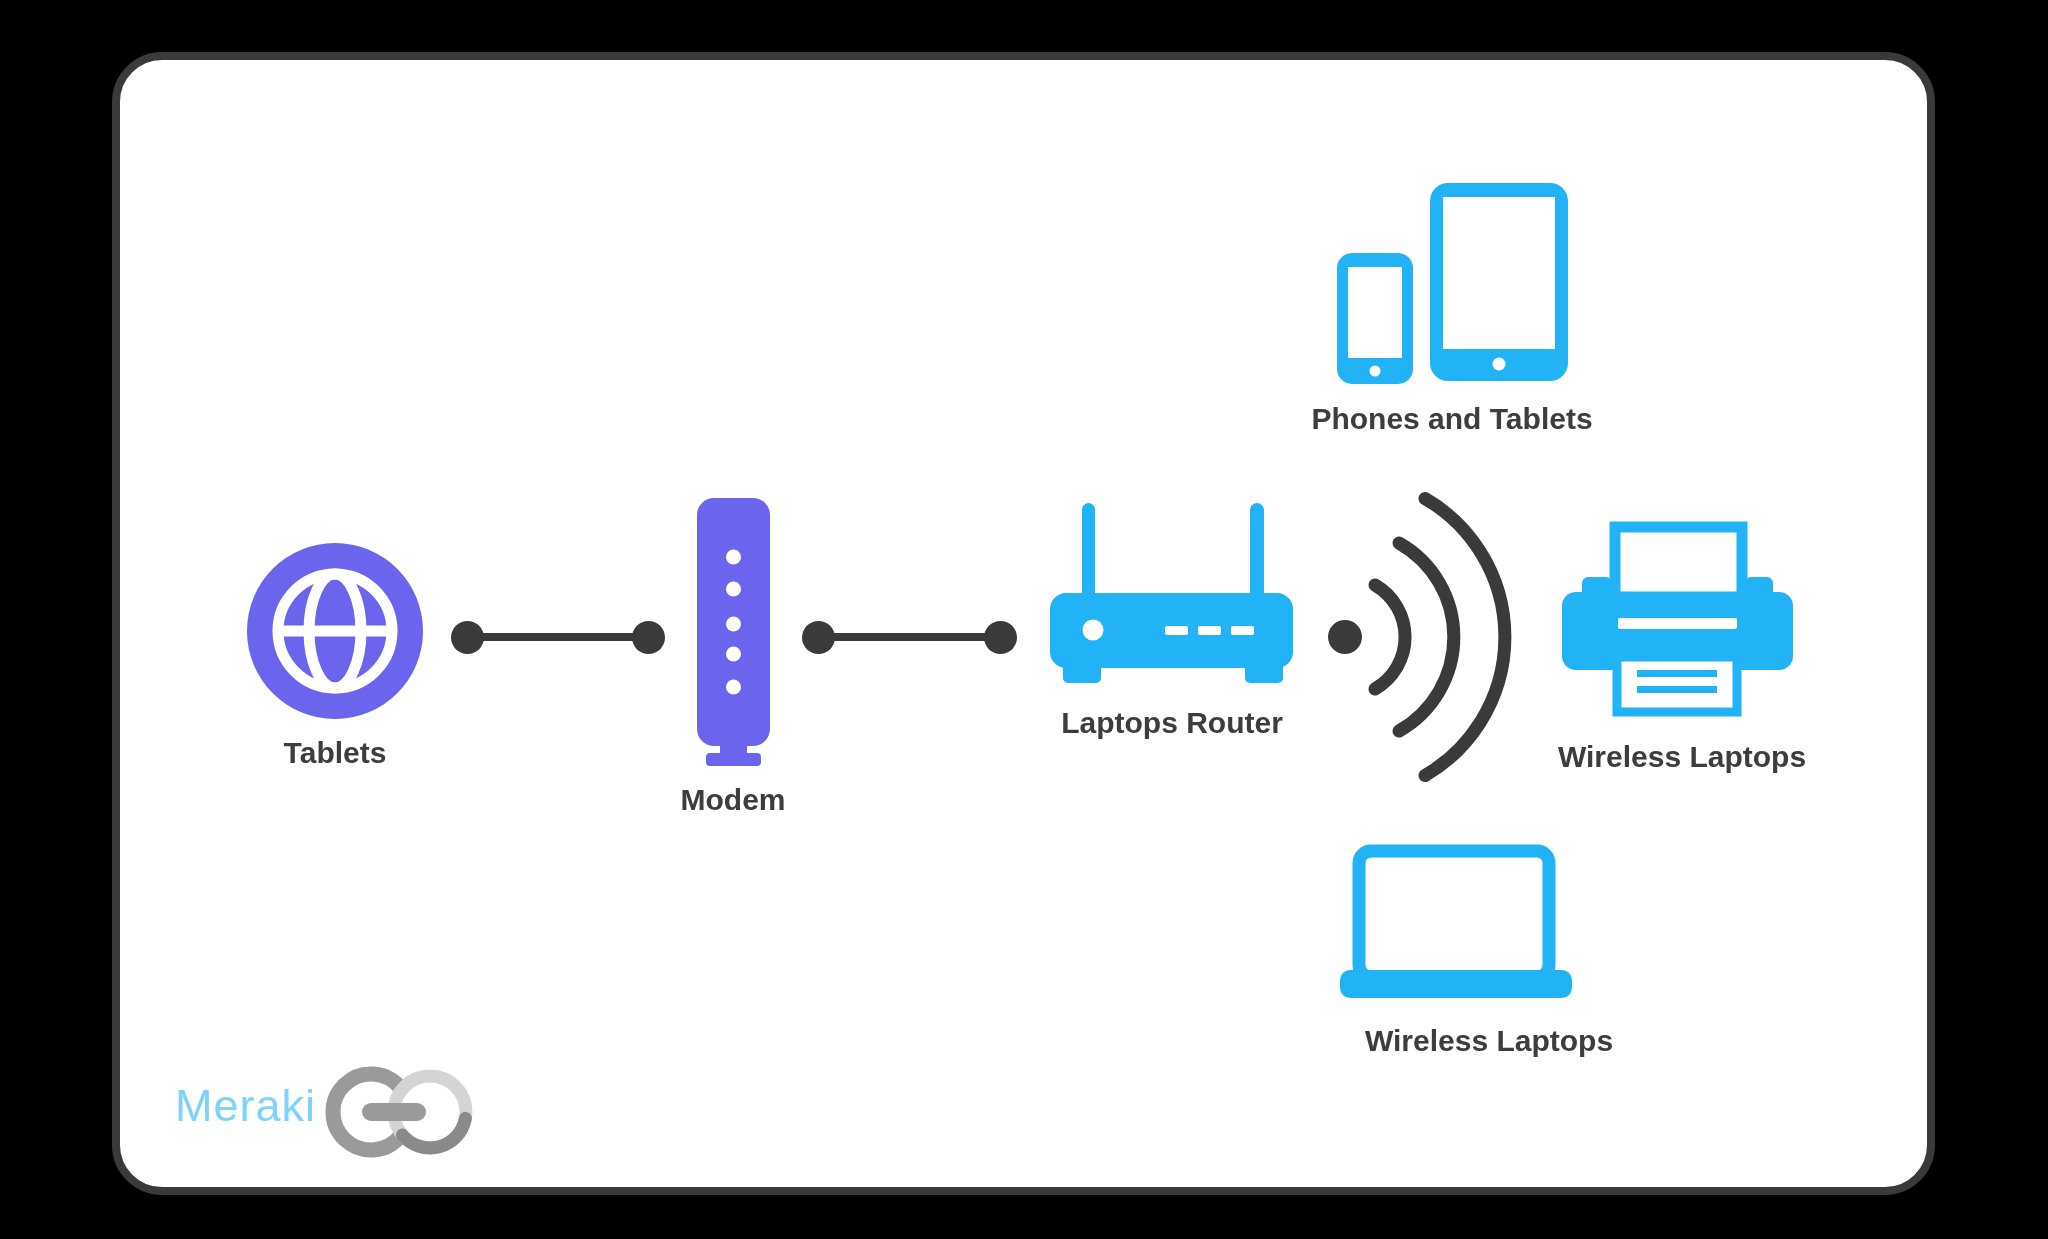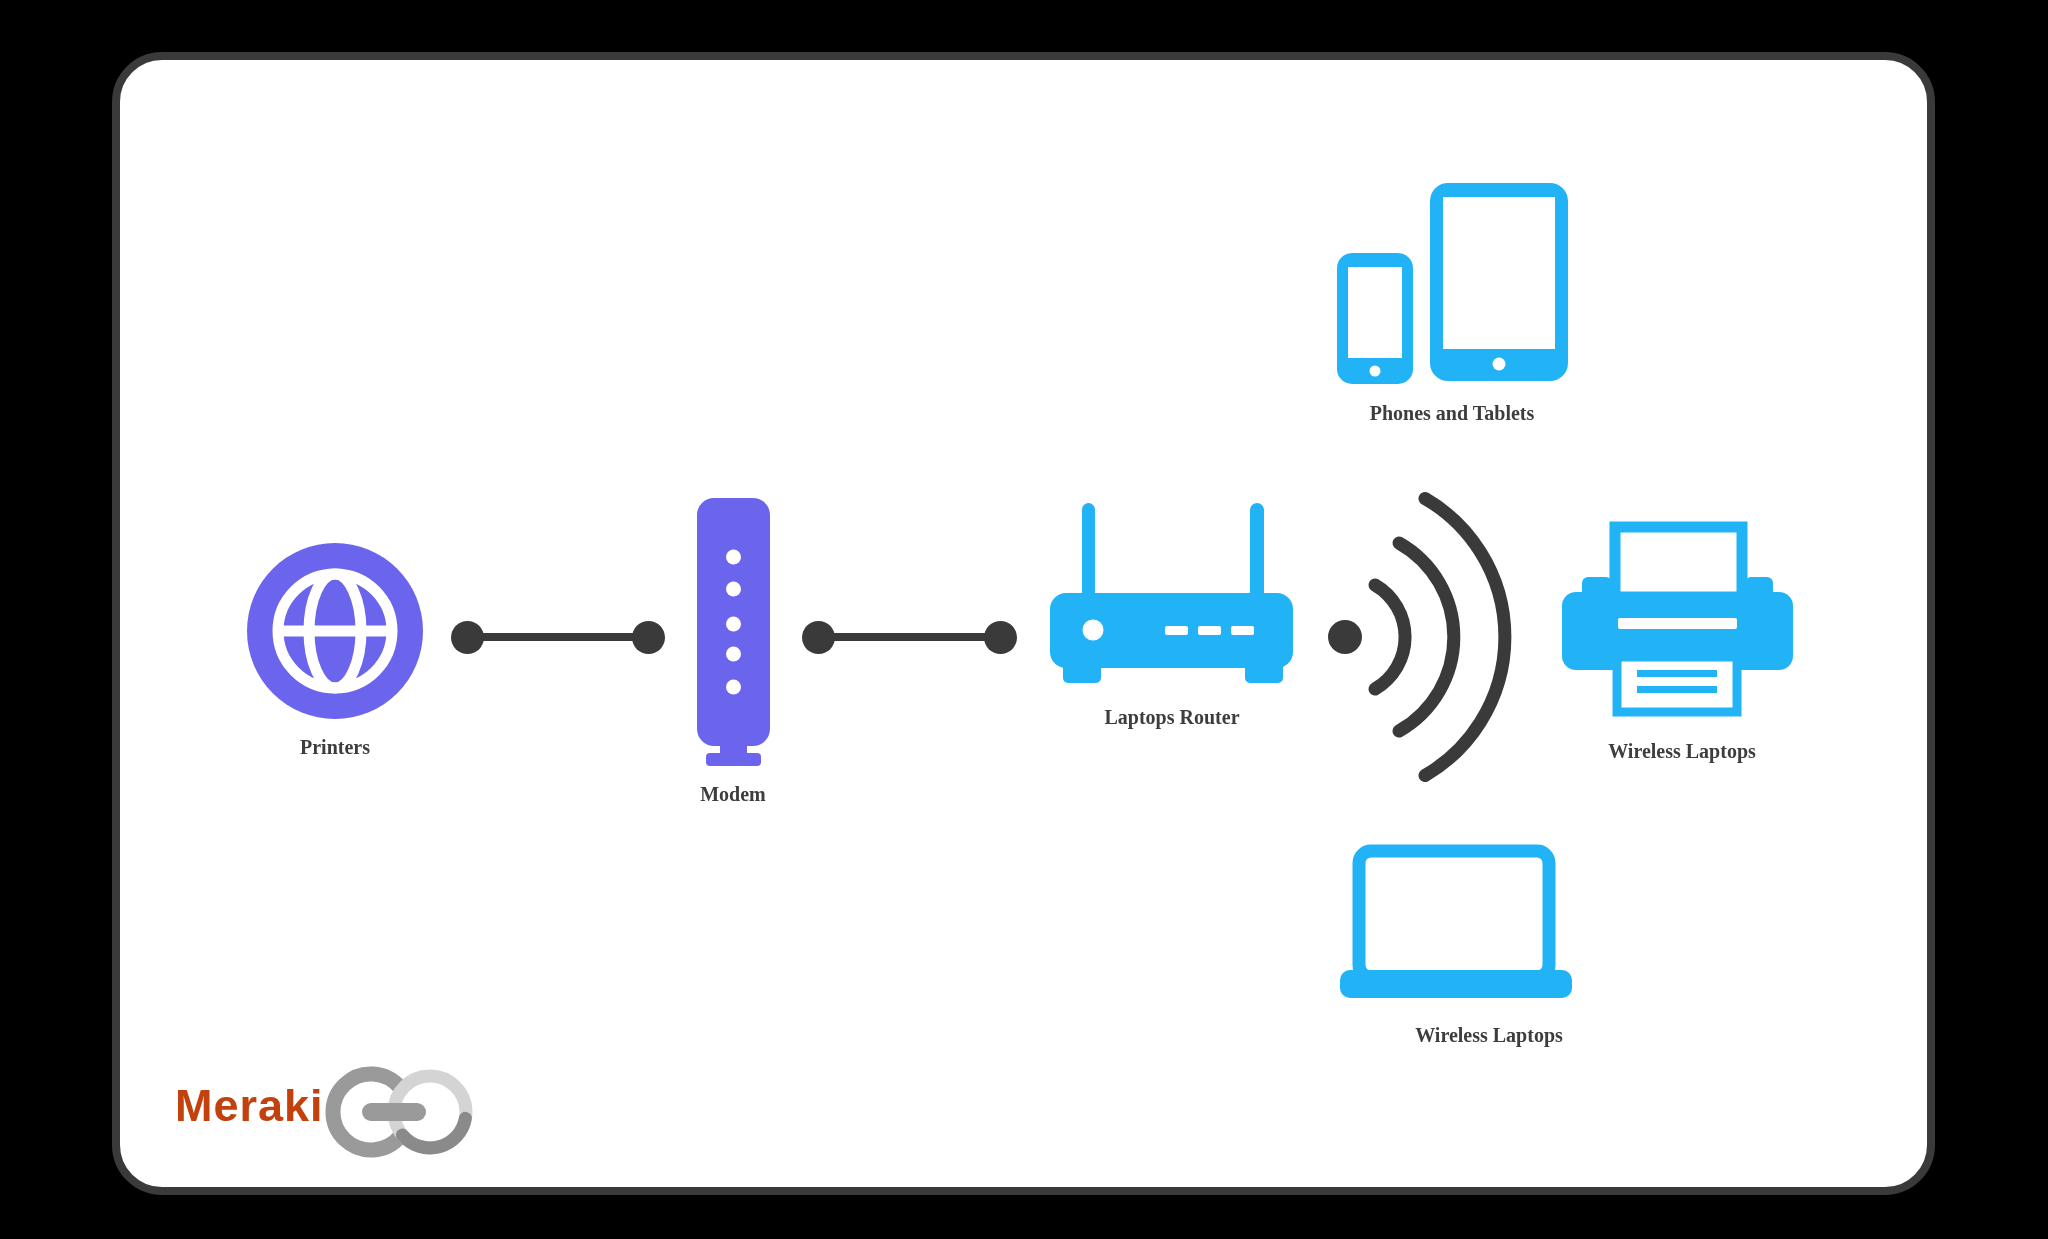--- a/index.html
+++ b/index.html
@@ -15,59 +15,58 @@
     width: 1823px; height: 1143px;
     background: #ffffff;
     border: 8px solid #3a3a3a;
     border-radius: 50px;
     box-sizing: border-box;
   }
   .abs { position: absolute; }
   .node-label {
     position: absolute;
     transform: translateX(-50%);
-    font-size: 20px;
+    font-size: 30px;
     font-weight: 700;
     color: #3d3d3d;
     white-space: nowrap;
-    font-family: Liberation Serif, serif;
   }
   .wire {
     position: absolute;
     height: 8px;
     background: #3a3a3a;
     border-radius: 4px;
   }
   .dot {
     position: absolute;
     width: 33px; height: 33px;
     border-radius: 50%;
     background: #3a3a3a;
   }
   .logo-text {
     position: absolute;
     left: 175px; top: 1080px;
     font-size: 45px;
-    font-weight: 700;
-    color: #c2410c;
+    font-weight: 400;
+    color: #7dd3fc;
     letter-spacing: 1px;
   }
 </style>
 </head>
 <body>
 
 <div id="card"></div>
 
 <svg class="abs" style="left:247px; top:543px;" width="176" height="176" viewBox="0 0 176 176">
   <circle cx="88" cy="88" r="88" fill="#6b64ec"></circle>
   <circle cx="88" cy="88" r="57" fill="none" stroke="#ffffff" stroke-width="11"></circle>
   <ellipse cx="88" cy="88" rx="26" ry="57" fill="none" stroke="#ffffff" stroke-width="11"></ellipse>
   <line x1="28" y1="88" x2="148" y2="88" stroke="#ffffff" stroke-width="11"></line>
 </svg>
-<div class="node-label" style="left:335px; top:736px;">Printers</div>
+<div class="node-label" style="left:335px; top:736px;">Tablets</div>
 
 <div class="wire" style="left:467px; top:633px; width:181px;"></div>
 <div class="dot" style="left:451px; top:621px;"></div>
 <div class="dot" style="left:632px; top:621px;"></div>
 
 <svg class="abs" style="left:690px; top:493px;" width="90" height="280" viewBox="0 0 90 280">
   <rect x="7" y="5" width="73" height="248" rx="17" fill="#6b64ec"></rect>
   <rect x="30" y="250" width="27" height="14" fill="#6b64ec"></rect>
   <rect x="16" y="260" width="55" height="13" rx="4" fill="#6b64ec"></rect>
   <circle cx="43.5" cy="64" r="7.5" fill="#ffffff"></circle>

